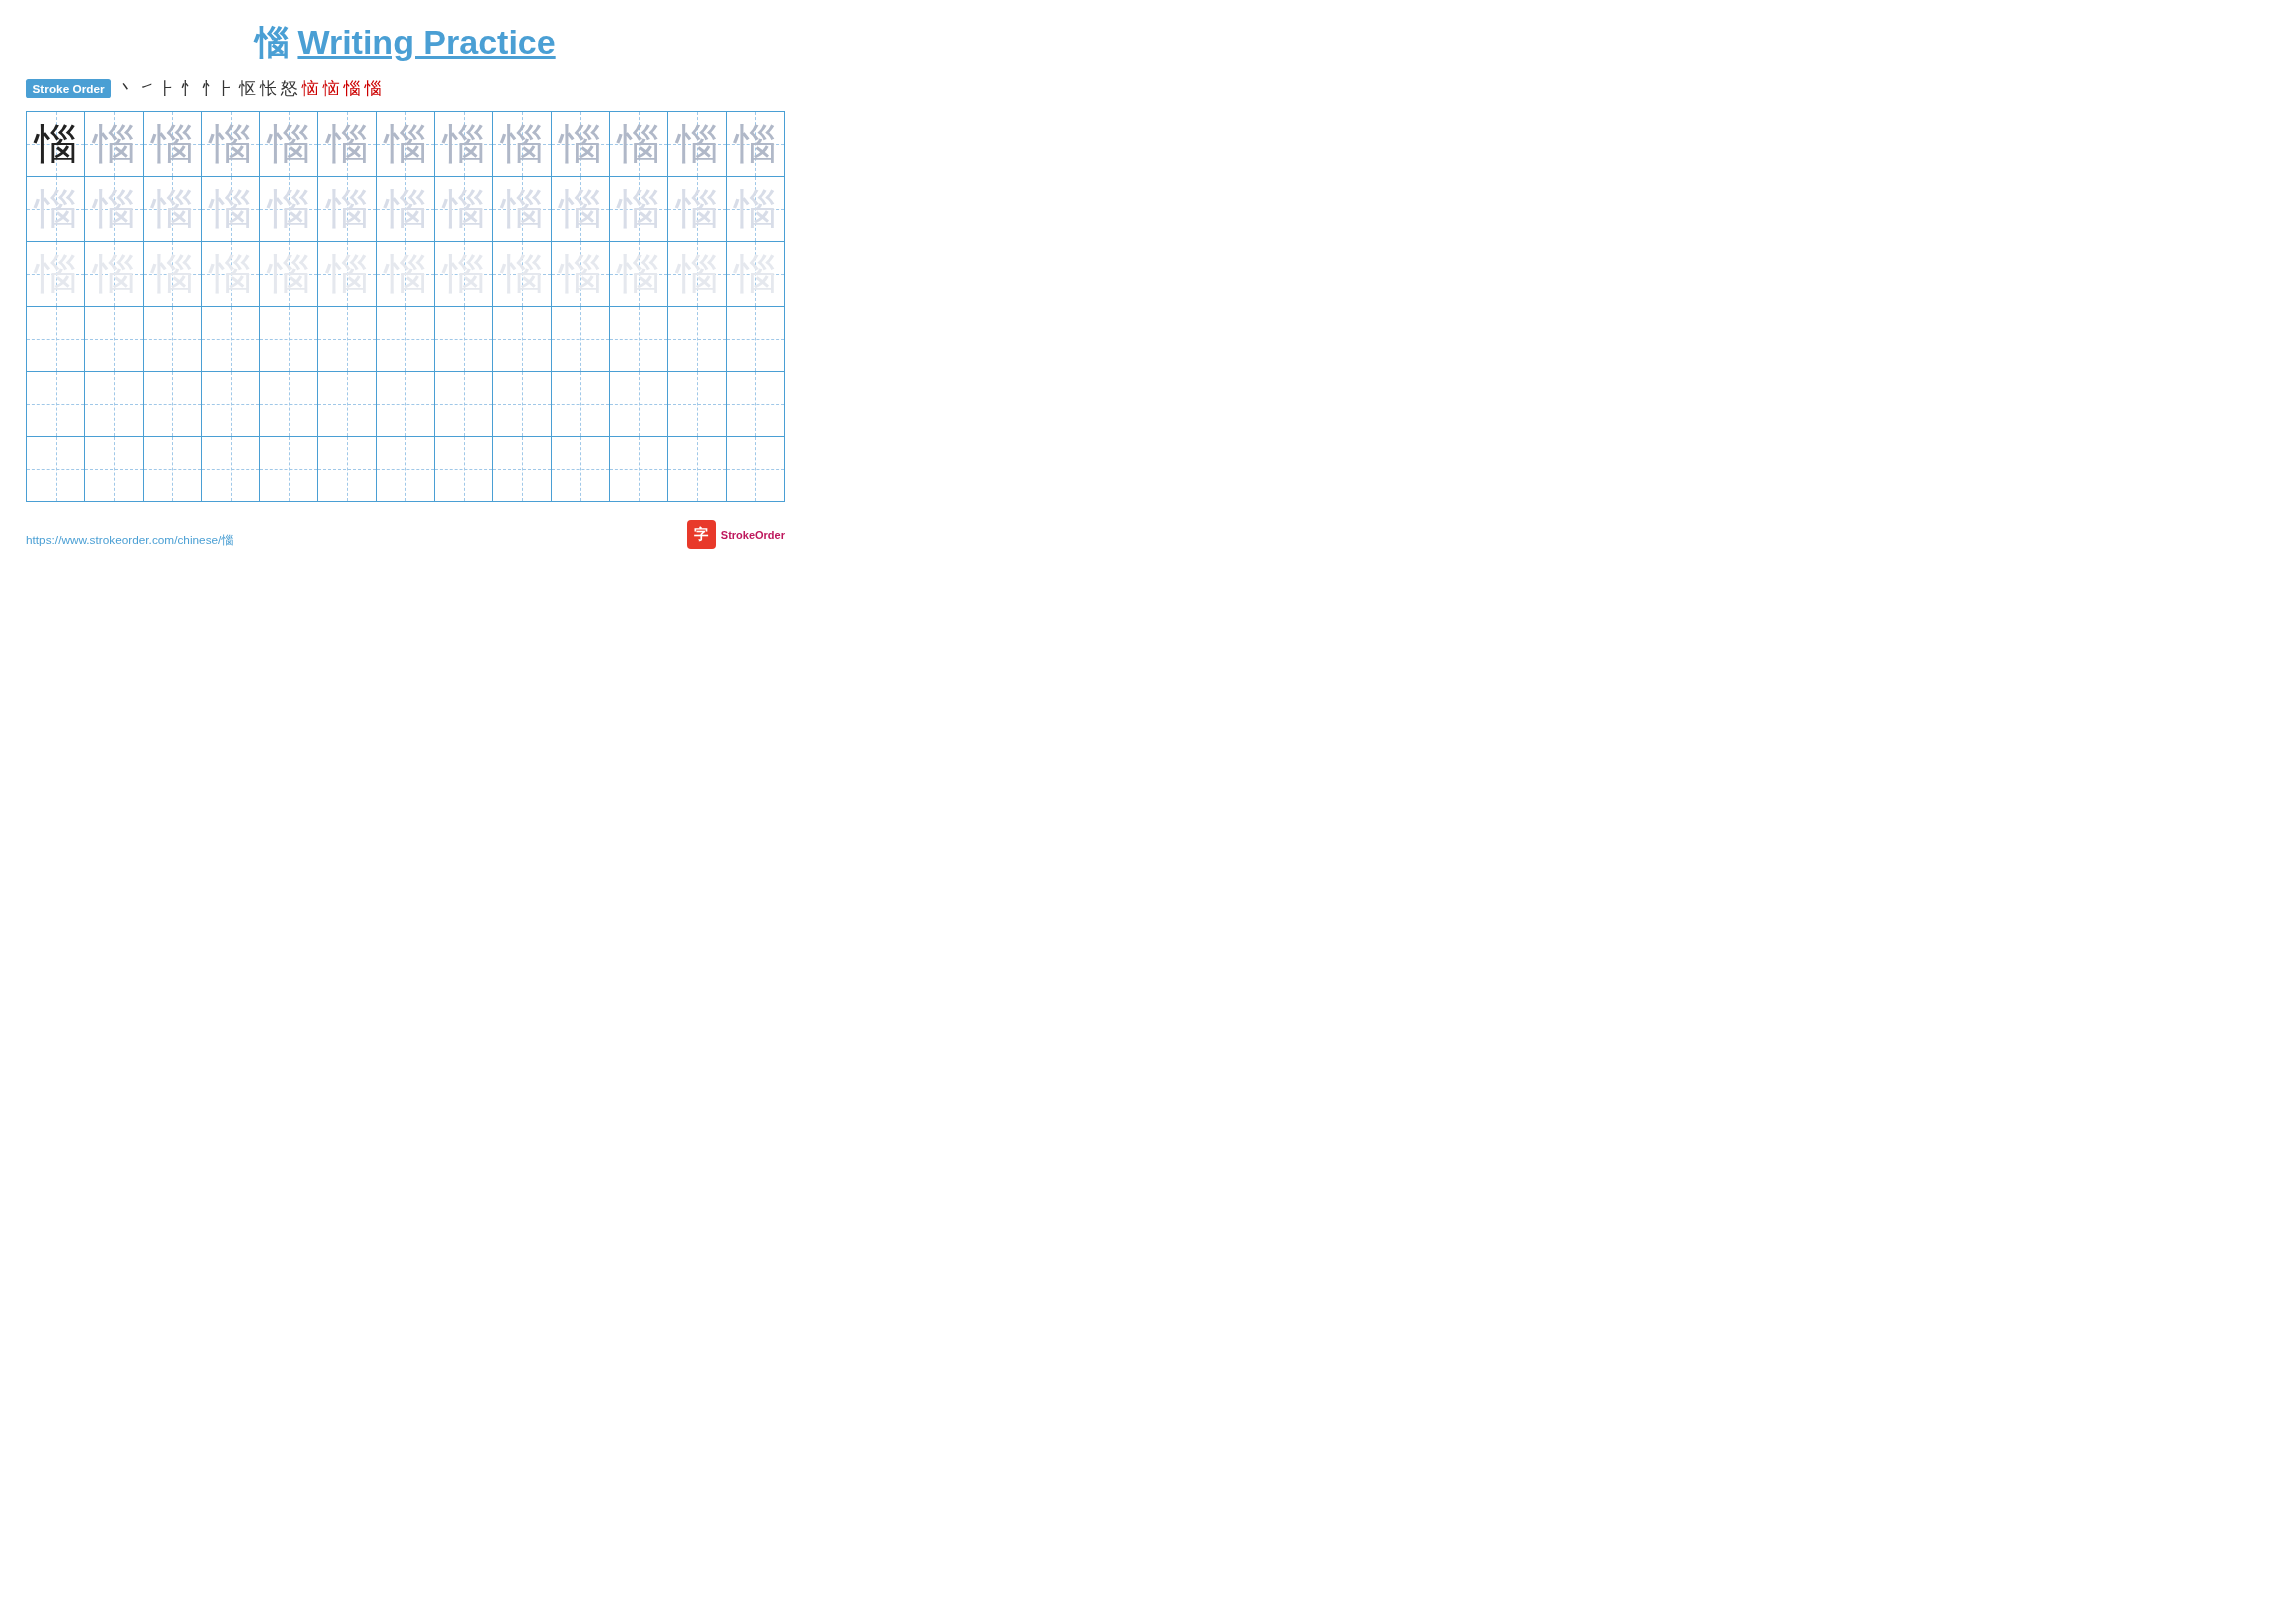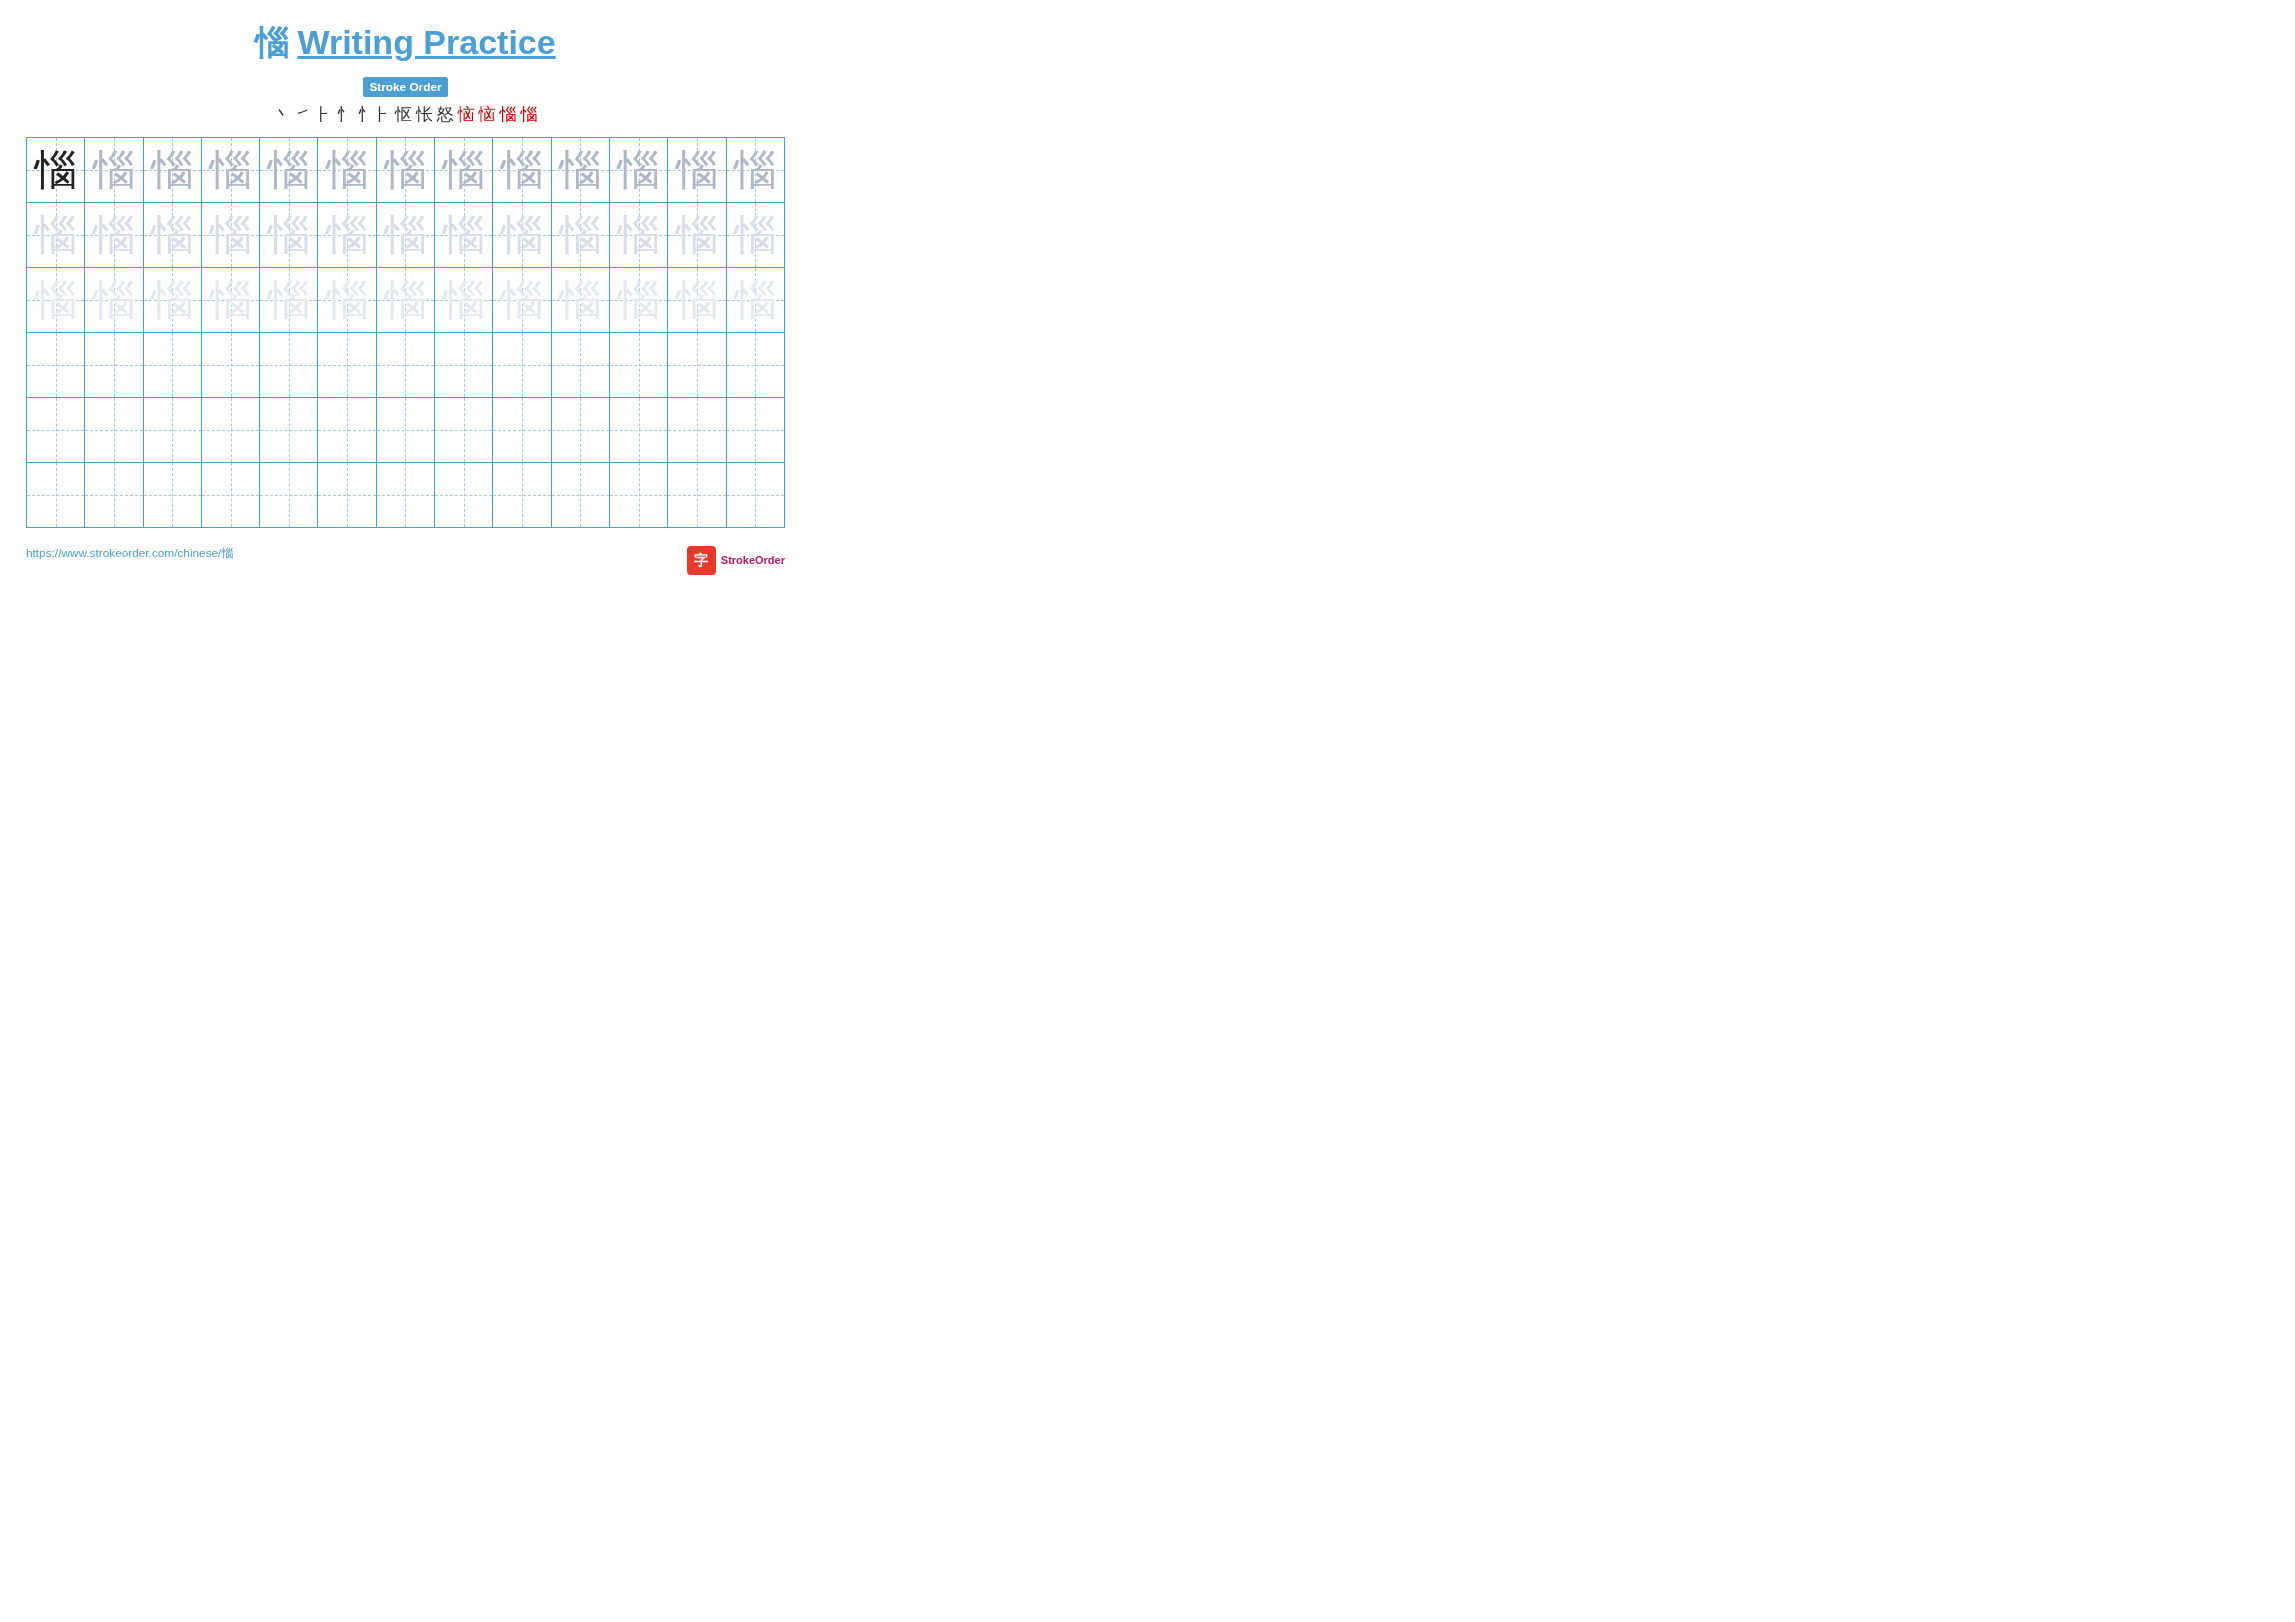--- a/index.html
+++ b/index.html
@@ -29,21 +29,20 @@
       margin-left: 5.2px;
       text-decoration: underline;
     }
 
     
     .stroke-order-row {
       display: flex;
       align-items: center;
       margin-bottom: 10.5px;
       gap: 6.5px;
-      flex-direction: column;
     }
     .stroke-order-badge {
       background: #4a9fd4;
       color: white;
       font-size: 11.8px;
       font-weight: bold;
       padding: 2.6px 6.5px;
       border-radius: 2.6px;
       white-space: nowrap;
     }
@@ -108,21 +107,21 @@
       color: #d8dde8;
     }
     .char-lighter {
       color: #e5e8ee;
     }
 
     
     .footer {
       display: flex;
       justify-content: space-between;
-      align-items: flex-start;
+      align-items: flex-end;
       margin-top: 18.3px;
     }
     .footer-url {
       color: #4a9fd4;
       font-size: 11.8px;
     }
     .footer-brand {
       display: flex;
       align-items: center;
       gap: 5.2px;

